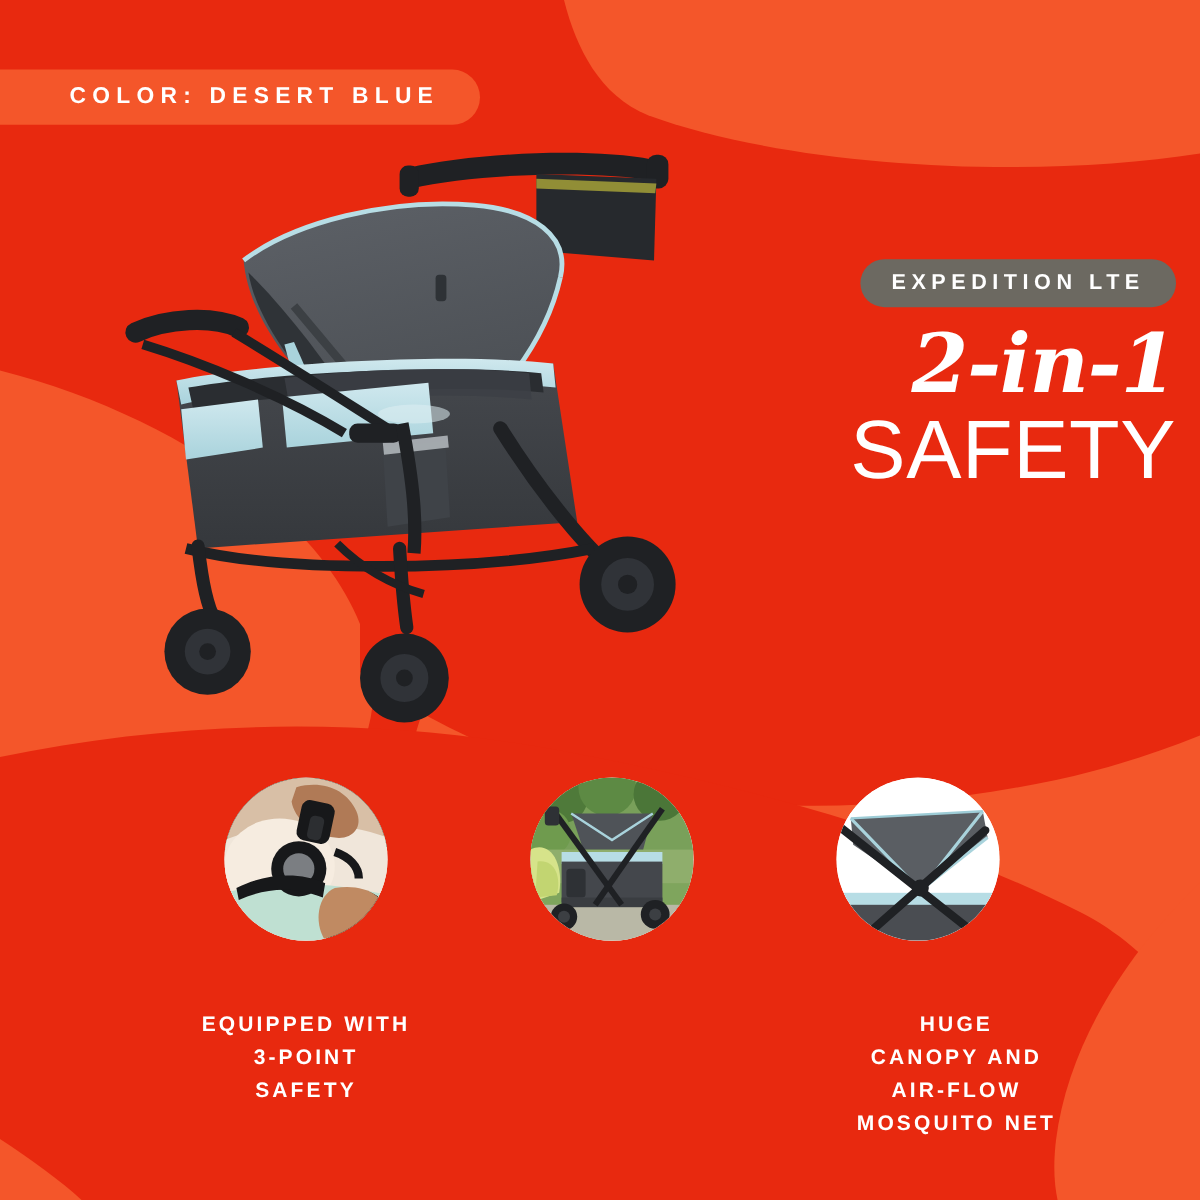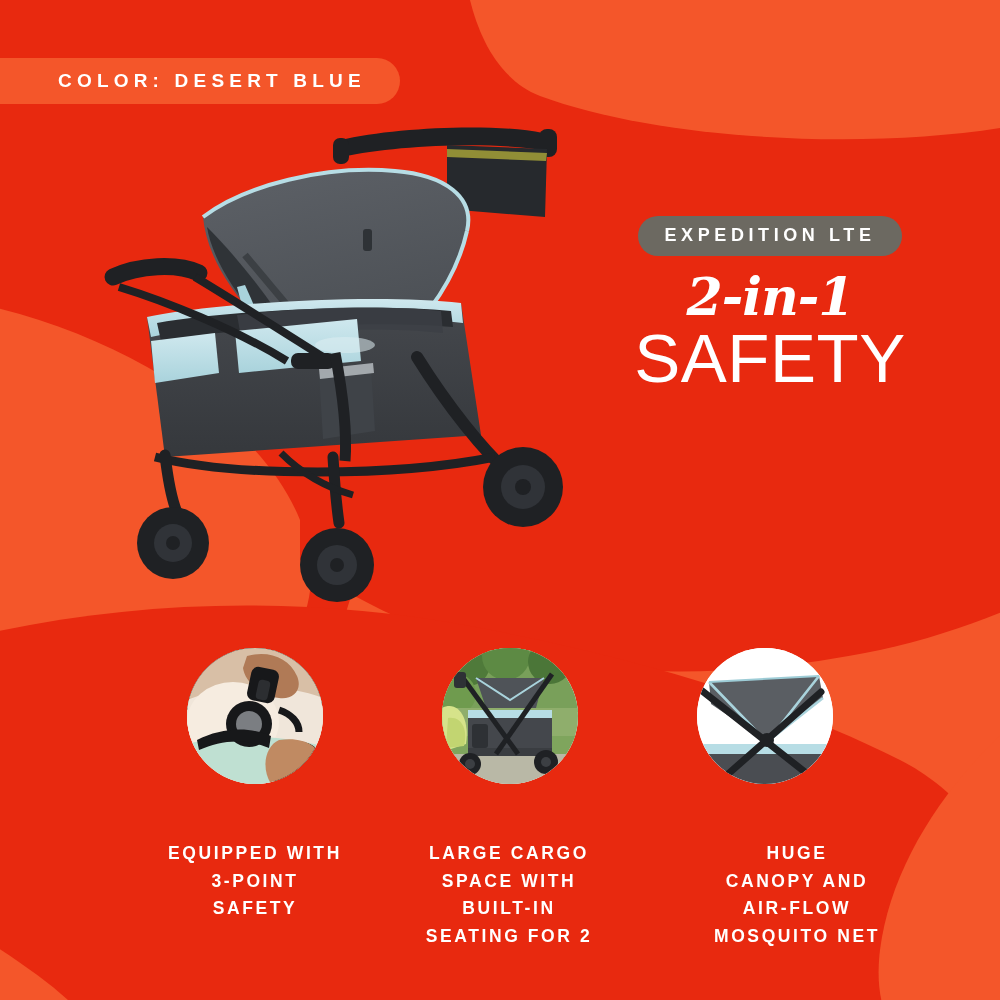--- a/index.html
+++ b/index.html
@@ -24,36 +24,36 @@
     border-radius:0 26px 26px 0;
   }
   .color-banner span{
     color:#ffffff;font-size:19px;font-weight:700;
     letter-spacing:5.2px;white-space:nowrap;
   }
 
   
   .headline{
     position:absolute;left:560px;top:216px;width:420px;
-    text-align:center;
+    text-align:right;
   }
   .badge{
     display:inline-block;background:#6c6961;
     border-radius:24px;padding:9px 26px 10px 26px;
   }
   .badge span{
     color:#ffffff;font-size:18px;font-weight:700;letter-spacing:4.6px;
     white-space:nowrap;
   }
   .script-line{
     margin-top:14px;
     color:#ffffff;
     font-family:"DejaVu Serif", serif;
     font-style:italic;font-weight:700;
-    font-size:52px;line-height:1.02;letter-spacing:-1px;
+    font-size:68px;line-height:1.02;letter-spacing:-1px;
   }
   .big-line{
     color:#ffffff;font-weight:400;
     font-size:69px;line-height:0.99;letter-spacing:0.5px;
     font-family:"Liberation Sans", sans-serif;
   }
   .big-line.l1{margin-top:6px;}
   .big-line.l2{margin-top:2px;}
 
   
@@ -283,26 +283,20 @@
   </div>
 
   <div class="captions">
 
     <div class="caption cap1">
       <div>EQUIPPED WITH</div>
       <div>3-POINT</div>
       <div>SAFETY</div>
     </div>
 
-    <div class="caption cap2">
-      <div>LARGE CARGO</div>
-      <div>SPACE WITH</div>
-      <div>BUILT-IN</div>
-      <div>SEATING FOR 2</div>
-    </div>
 
     <div class="caption cap3">
       <div>HUGE</div>
       <div>CANOPY AND</div>
       <div>AIR-FLOW</div>
       <div>MOSQUITO NET</div>
     </div>
   </div>
 
 </div>

